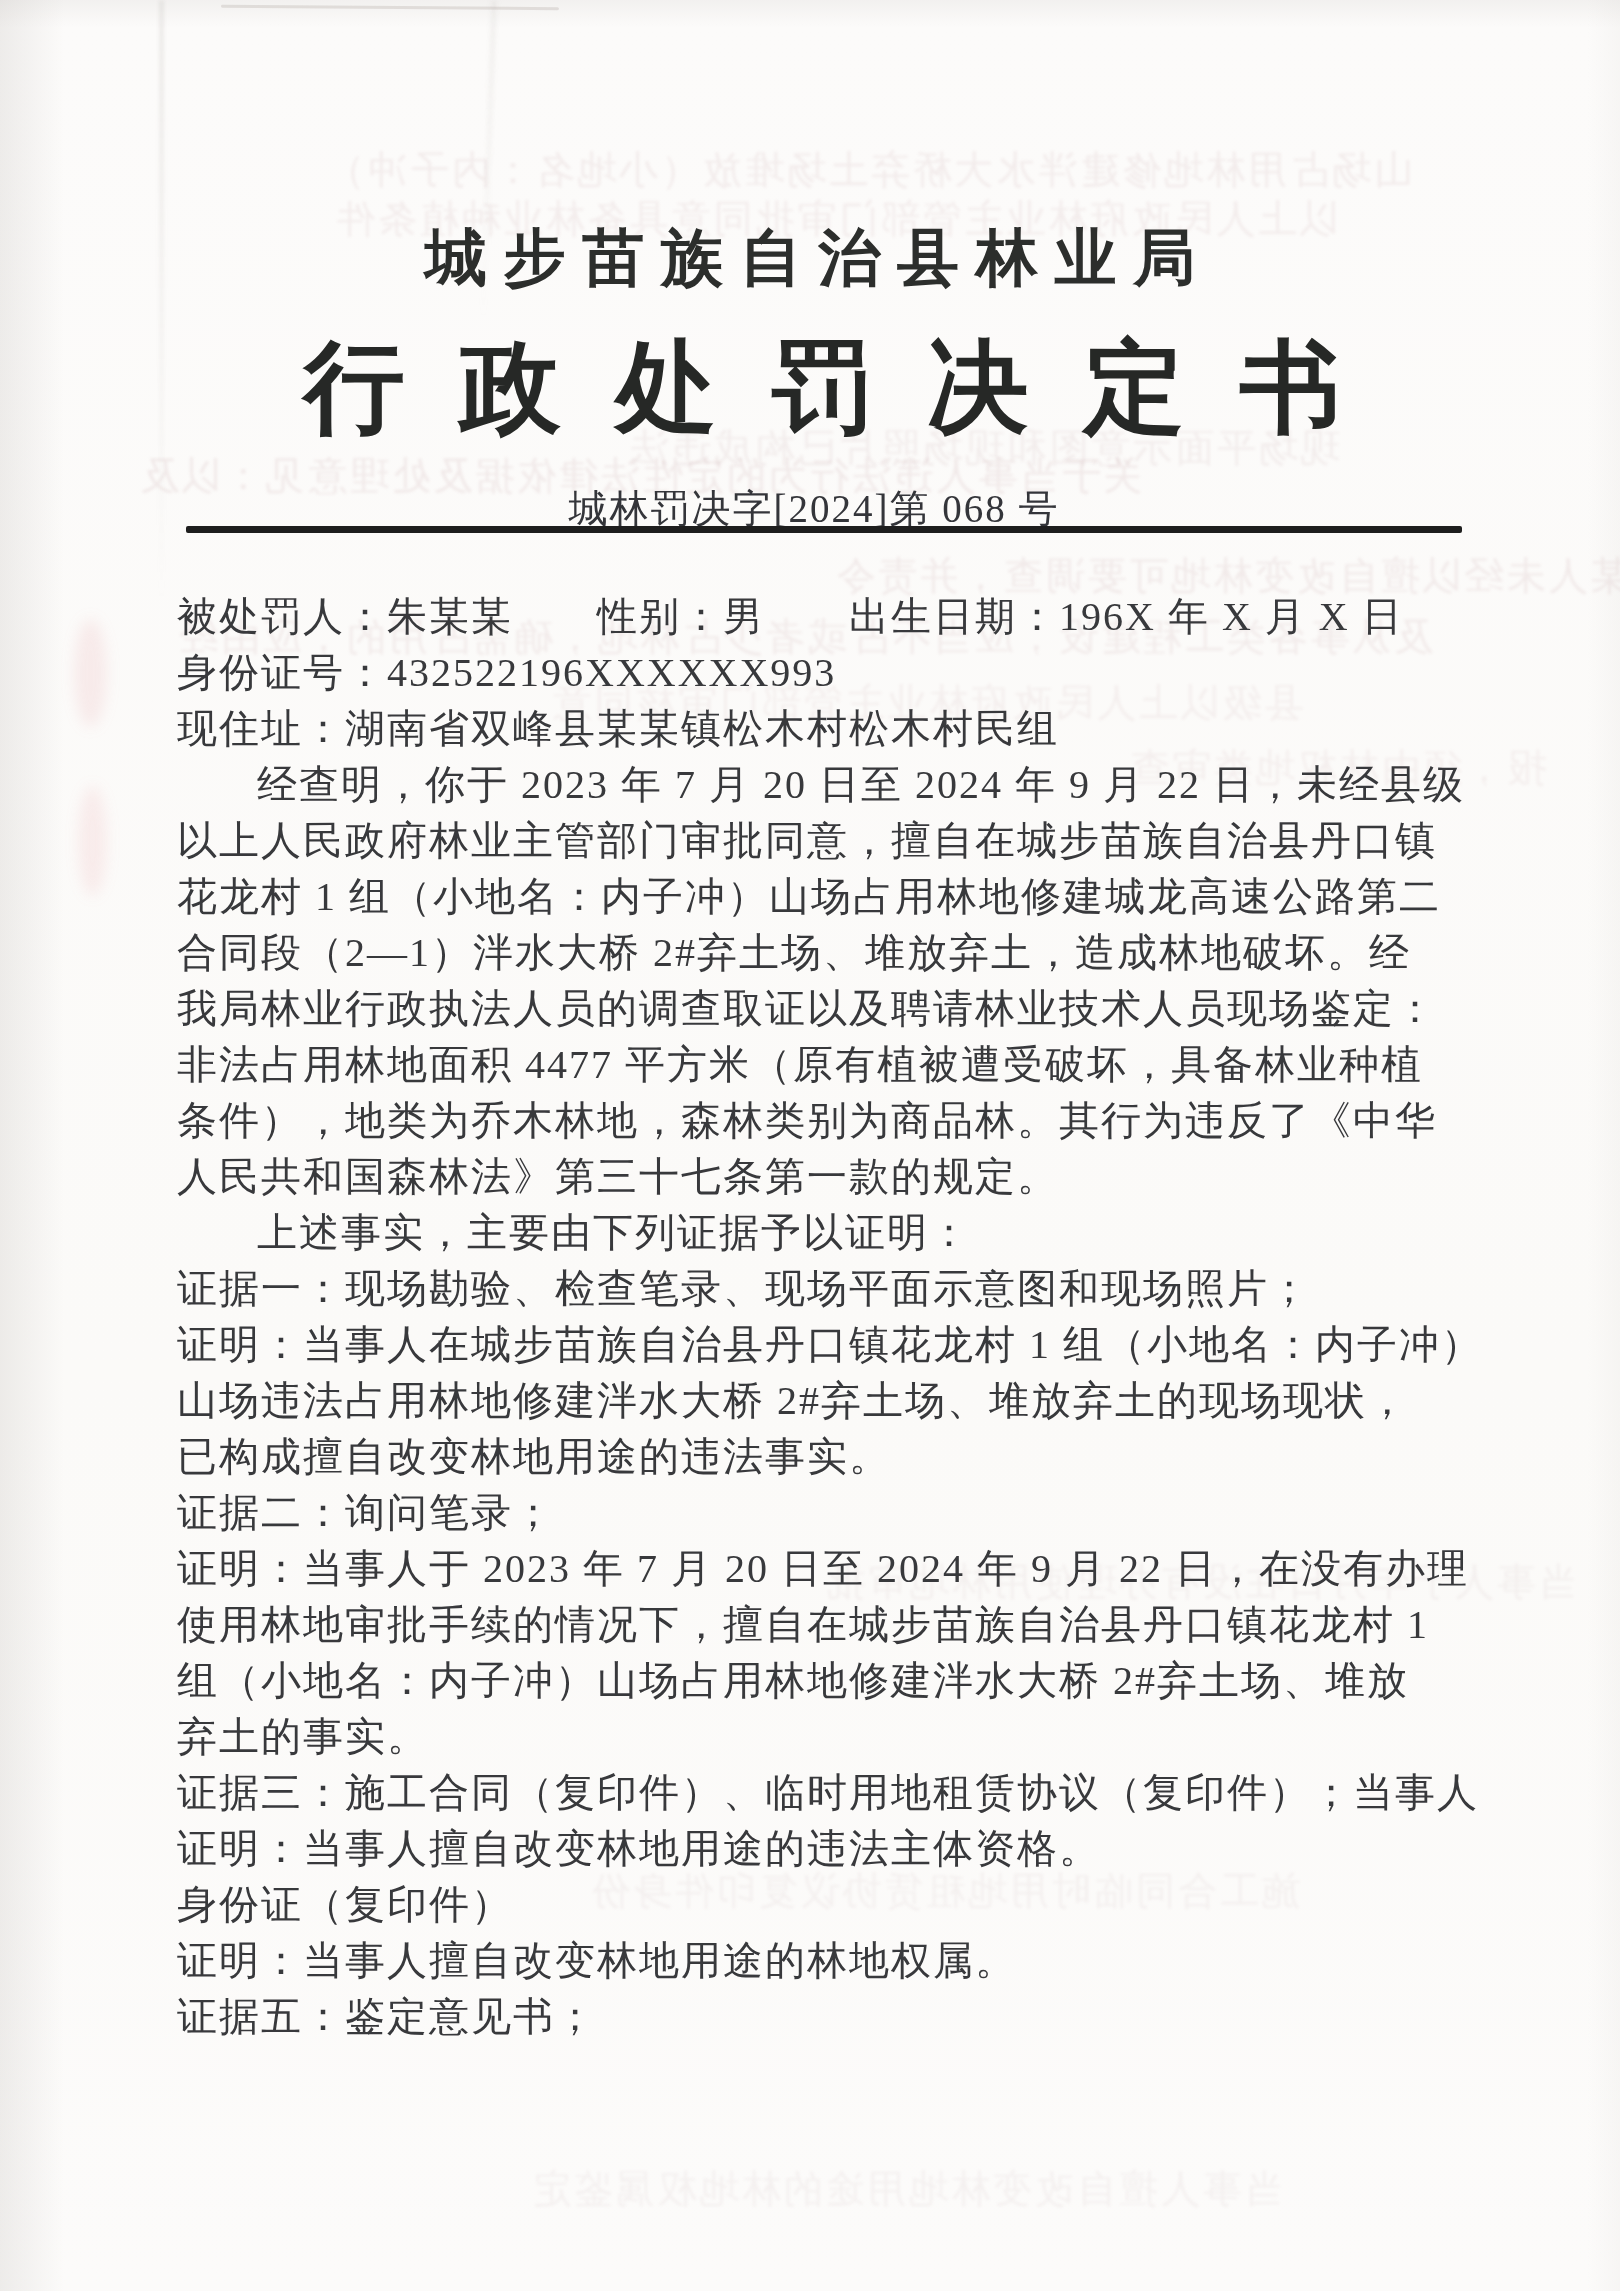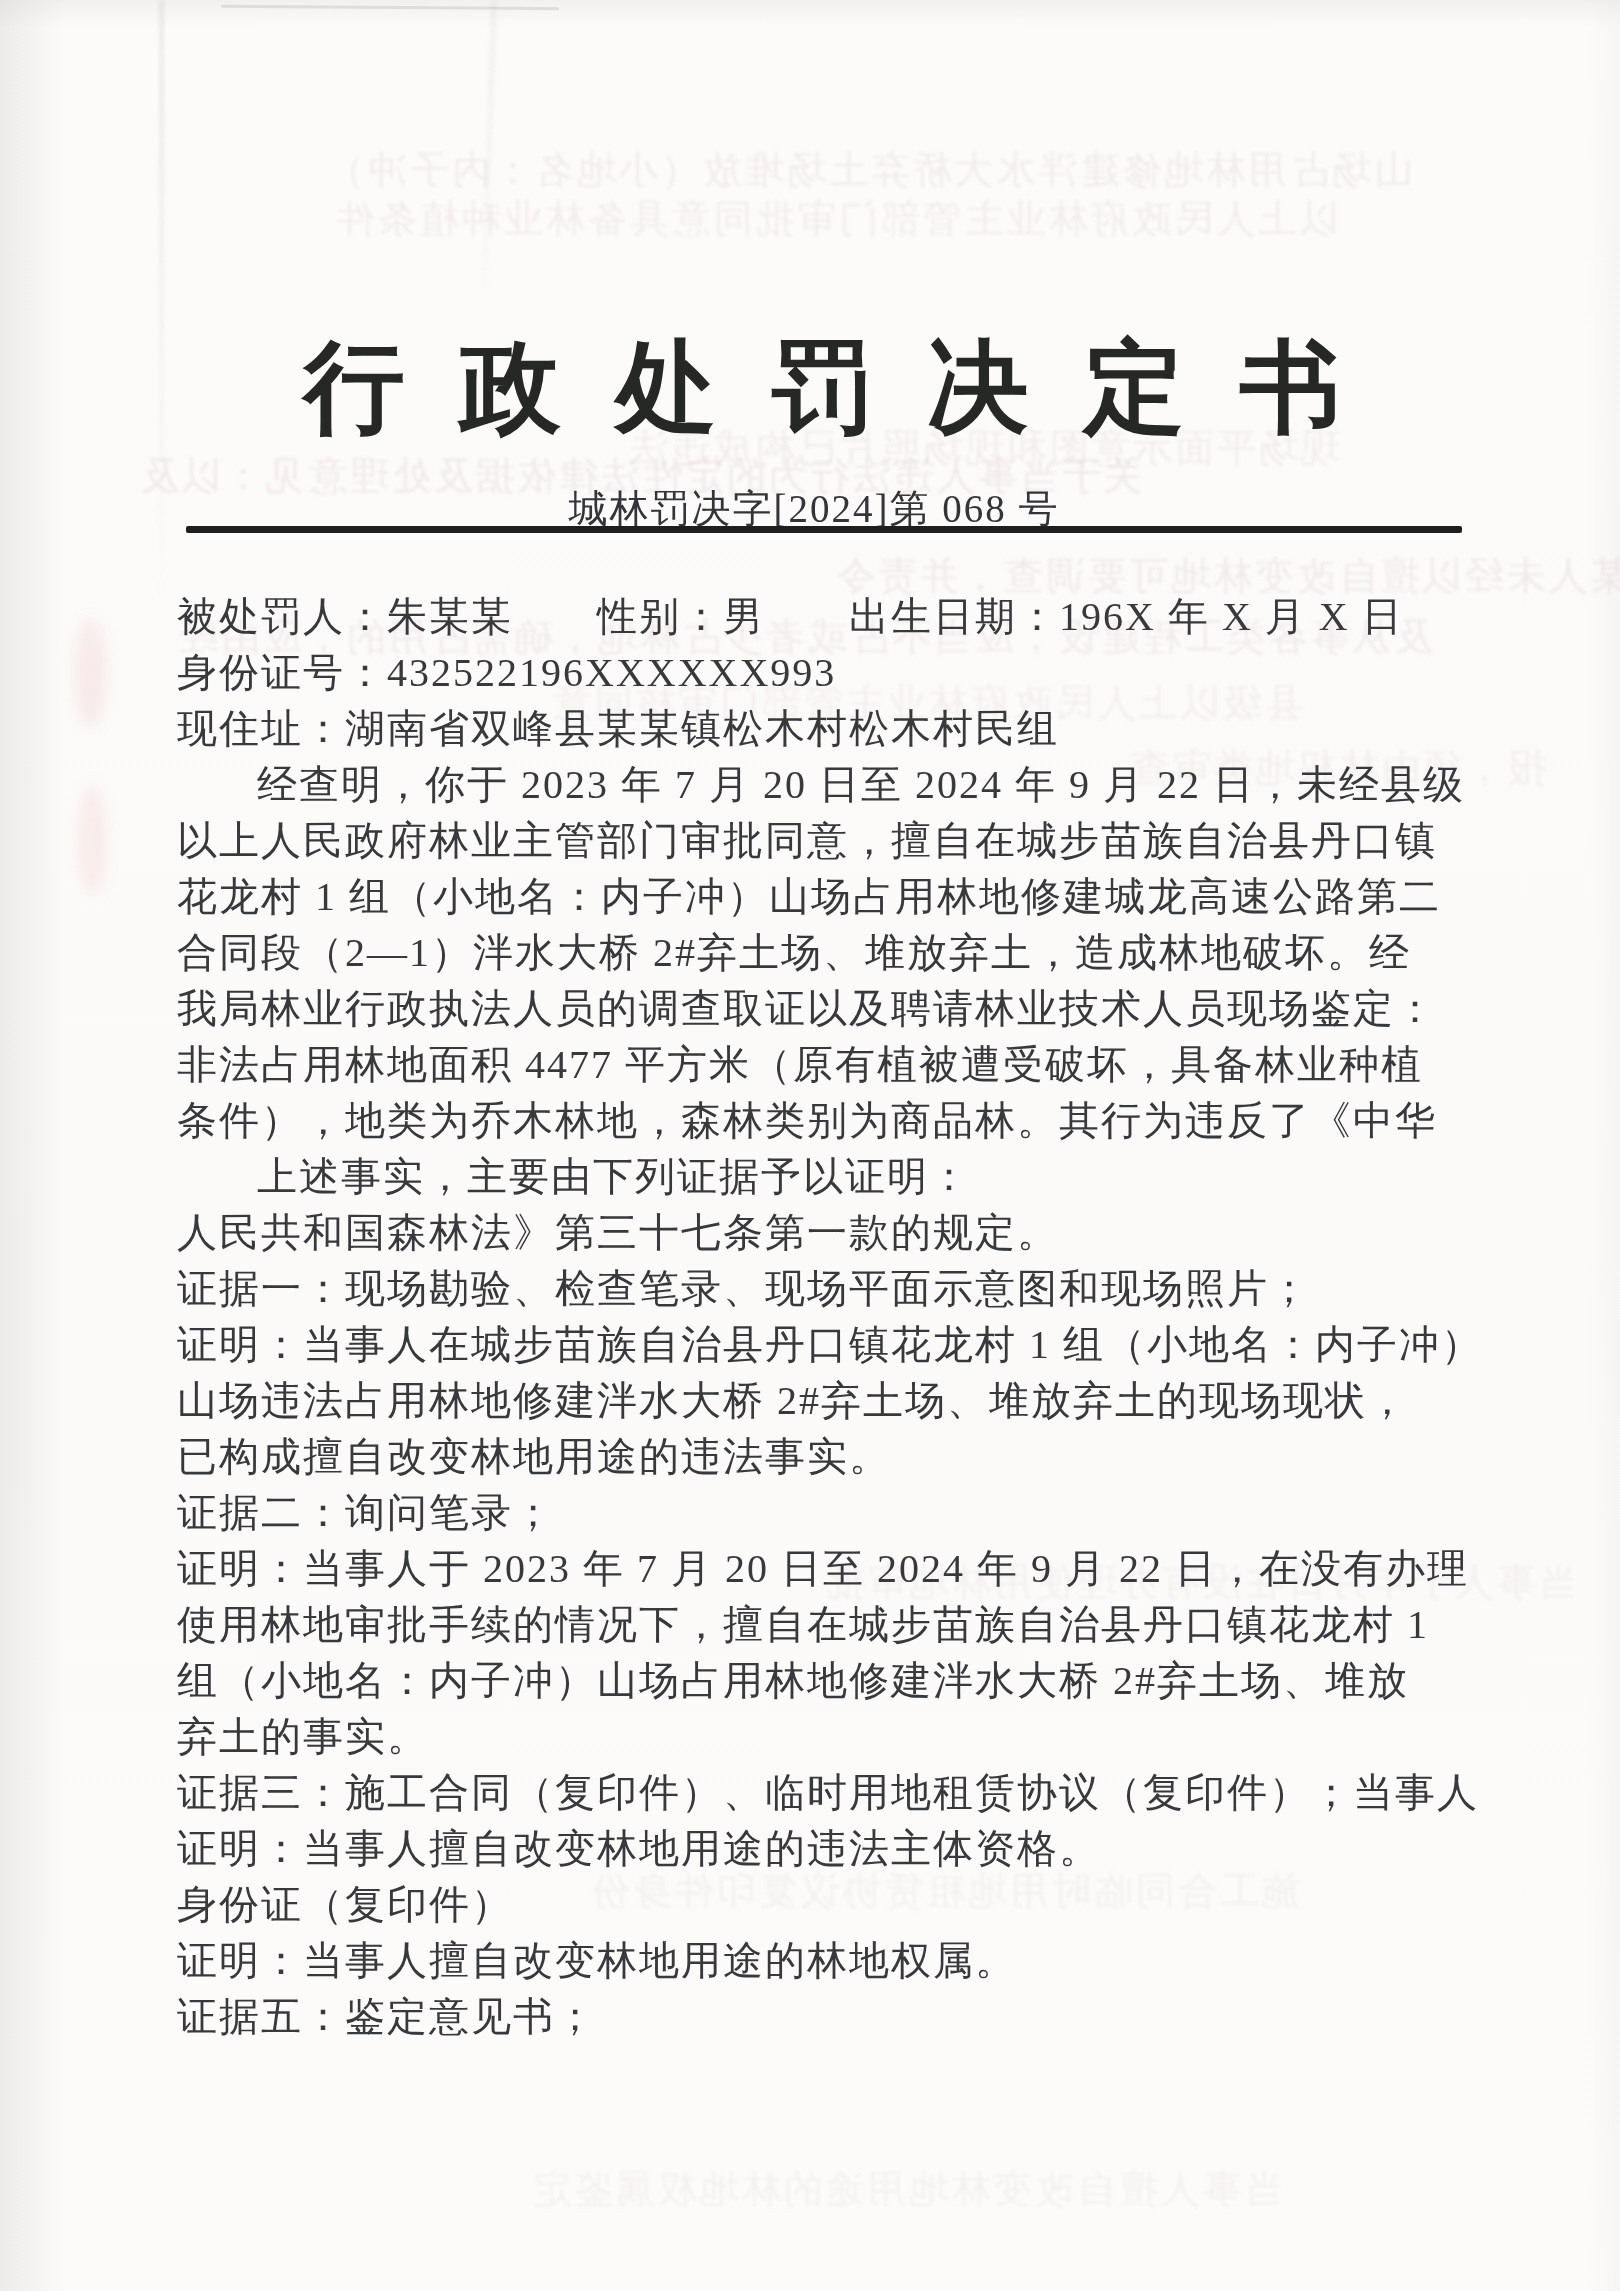--- a/index.html
+++ b/index.html
@@ -81,40 +81,41 @@
       <div class="ghost" style="left: 1127px; top: 741px; font-size: 39px; color: rgb(181, 137, 141); opacity: 0.1;">报，须由林权地类审查</div>
       <div class="ghost" style="left: 823px; top: 1555px; font-size: 39px; color: rgb(179, 150, 154); opacity: 0.1;">当事人于年月日在没有办理使用林地审批</div>
       <div class="ghost" style="left: 588px; top: 1864px; font-size: 39px; color: rgb(179, 150, 154); opacity: 0.1;">施工合同临时用地租赁协议复印件身份</div>
       <div class="ghost" style="left: 529px; top: 2162px; font-size: 39px; color: rgb(179, 150, 154); opacity: 0.1;">当事人擅自改变林地用途的林地权属鉴定</div>
     </div>
   <div id="smudge-layer">
       <div class="smudge" style="left: 74px; top: 619px; width: 33px; height: 108px; background: rgba(226, 120, 132, 0.12);"></div>
       <div class="smudge" style="left: 78px; top: 786px; width: 29px; height: 110px; background: rgba(226, 120, 132, 0.11);"></div>
     </div>
 
+  <h1 class="org-title">城步苗族自治县林业局</h1>
 
   <h2 class="doc-title">行政处罚决定书</h2>
 
   <div class="doc-number">城林罚决字[2024]第 068 号</div>
 
   <div class="rule"></div>
 
   <div class="doc-body" id="doc-body">
       <div class="line">被处罚人：朱某某　　性别：男　　出生日期：196X 年 X 月 X 日</div>
       <div class="line">身份证号：432522196XXXXXX993</div>
       <div class="line">现住址：湖南省双峰县某某镇松木村松木村民组</div>
       <div class="line indent">经查明，你于 2023 年 7 月 20 日至 2024 年 9 月 22 日，未经县级</div>
       <div class="line">以上人民政府林业主管部门审批同意，擅自在城步苗族自治县丹口镇</div>
       <div class="line">花龙村 1 组（小地名：内子冲）山场占用林地修建城龙高速公路第二</div>
       <div class="line">合同段（2—1）泮水大桥 2#弃土场、堆放弃土，造成林地破坏。经</div>
       <div class="line">我局林业行政执法人员的调查取证以及聘请林业技术人员现场鉴定：</div>
       <div class="line">非法占用林地面积 4477 平方米（原有植被遭受破坏，具备林业种植</div>
       <div class="line">条件），地类为乔木林地，森林类别为商品林。其行为违反了《中华</div>
+      <div class="line">人民共和国森林法》第三十七条第一款的规定。</div>
       <div class="line indent">上述事实，主要由下列证据予以证明：</div>
-      <div class="line">人民共和国森林法》第三十七条第一款的规定。</div>
       <div class="line">证据一：现场勘验、检查笔录、现场平面示意图和现场照片；</div>
       <div class="line">证明：当事人在城步苗族自治县丹口镇花龙村 1 组（小地名：内子冲）</div>
       <div class="line">山场违法占用林地修建泮水大桥 2#弃土场、堆放弃土的现场现状，</div>
       <div class="line">已构成擅自改变林地用途的违法事实。</div>
       <div class="line">证据二：询问笔录；</div>
       <div class="line">证明：当事人于 2023 年 7 月 20 日至 2024 年 9 月 22 日，在没有办理</div>
       <div class="line">使用林地审批手续的情况下，擅自在城步苗族自治县丹口镇花龙村 1</div>
       <div class="line">组（小地名：内子冲）山场占用林地修建泮水大桥 2#弃土场、堆放</div>
       <div class="line">弃土的事实。</div>
       <div class="line">证据三：施工合同（复印件）、临时用地租赁协议（复印件）；当事人</div>

